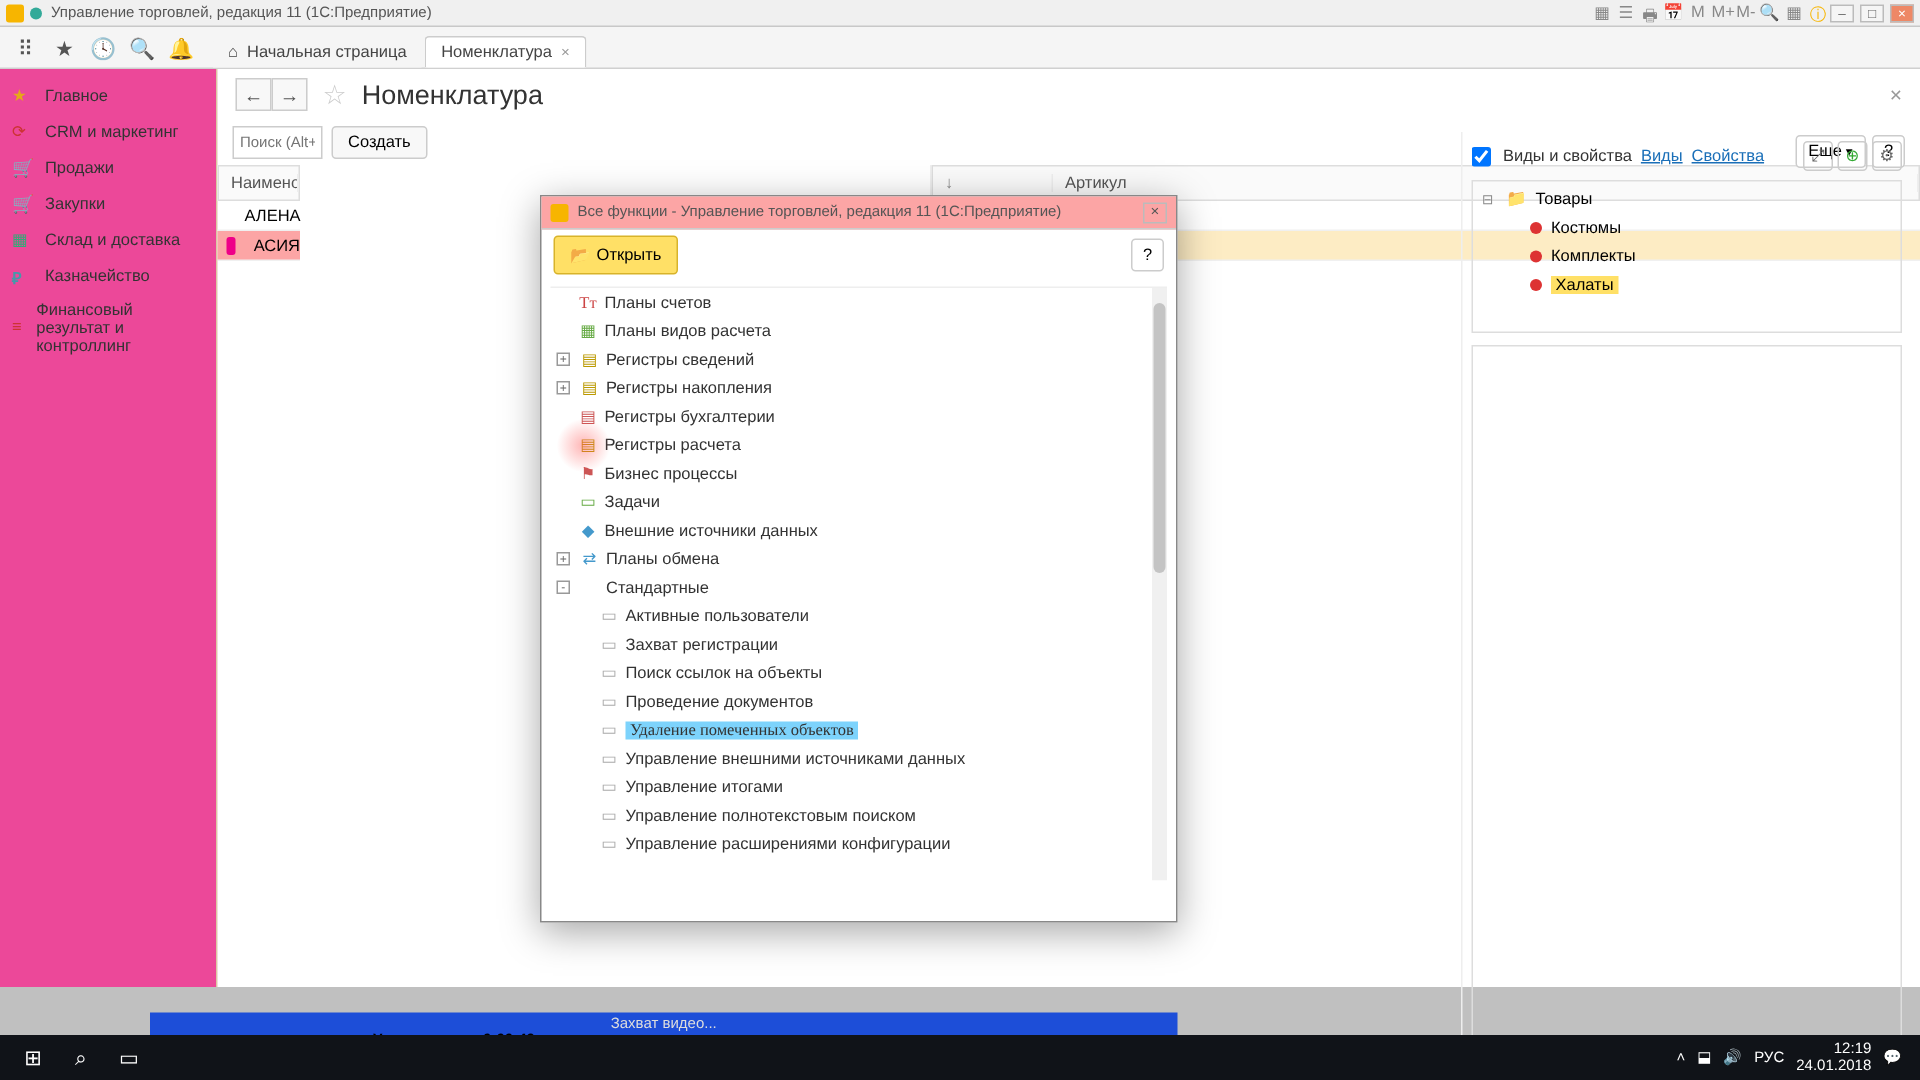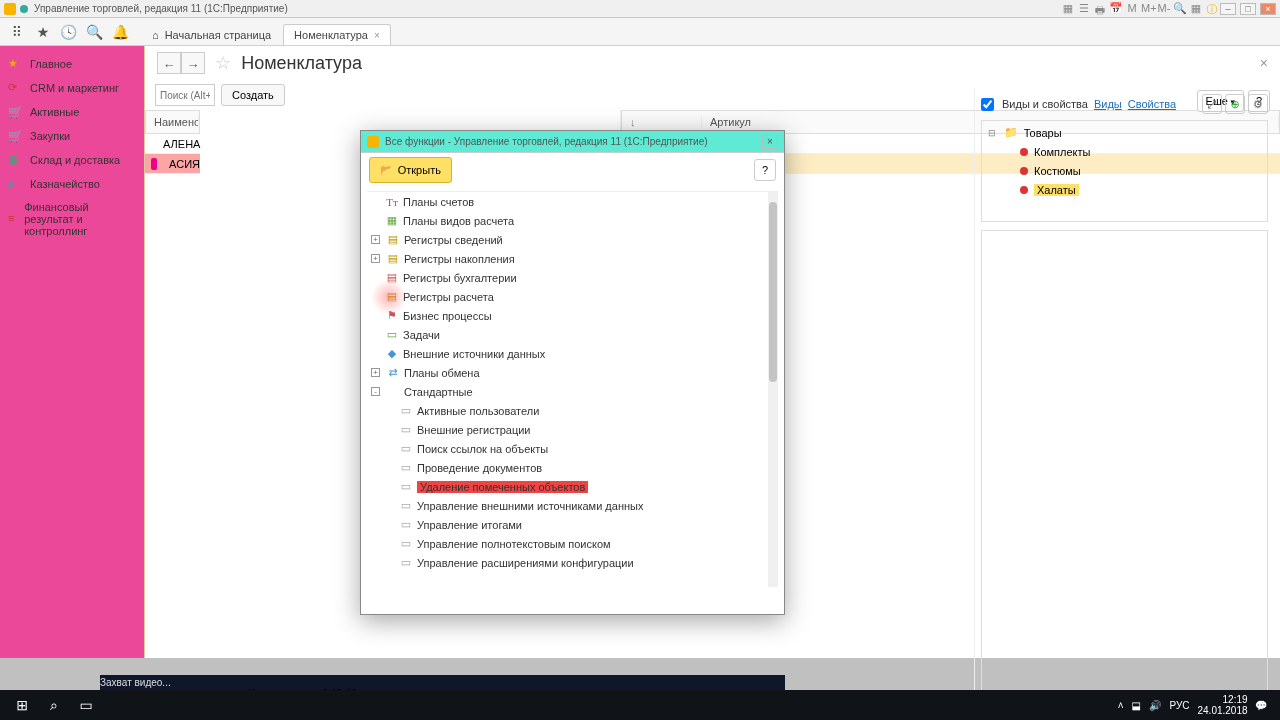--- a/index.html
+++ b/index.html
@@ -81,43 +81,43 @@
 .right-panel .rp-tree .tree-row{display:flex;align-items:center;height:19px;padding-left:4px;gap:6px;font-size:11px;cursor:pointer;}
 .right-panel .rp-tree .tree-row .exp{width:10px;color:#888;font-size:9px;}
 .right-panel .rp-tree .tree-row .folder-icon{color:#f0b43c;}
 .right-panel .rp-tree .tree-row .dot-icon{width:8px;height:8px;border-radius:50%;background:#d33;}
 .right-panel .rp-tree .tree-row.hl .label{background:#ffe066;padding:0 3px;}
 .right-panel .rp-tree .tree-row.l1{padding-left:20px;}
 .right-panel .rp-box2{border:1px solid #ddd;height:480px;margin-top:8px;}
 
 
 .modal-overlay{position:absolute;left:215px;top:84px;width:425px;height:485px;background:#fff;border:1px solid #888;box-shadow:0 6px 24px rgba(0,0,0,.35);}
-.modal-overlay .m-title{height:22px;background:#5eead4;border-bottom:1px solid #ccc;display:flex;align-items:center;padding:0 6px;font-size:10px;color:#555;}
+.modal-overlay .m-title{height:22px;background:#fca5a5;border-bottom:1px solid #ccc;display:flex;align-items:center;padding:0 6px;font-size:10px;color:#555;}
 .modal-overlay .m-title .m-icon{width:12px;height:12px;background:#f7b500;border-radius:2px;margin-right:6px;}
 .modal-overlay .m-title .m-close{margin-left:auto;width:16px;height:14px;border:1px solid #bbb;text-align:center;line-height:12px;font-size:10px;cursor:pointer;}
 .modal-overlay .m-head{padding:8px 10px 4px;font-size:15px;color:#333;}
 .modal-overlay .m-toolbar{padding:4px 8px;display:flex;align-items:center;gap:6px;}
 .modal-overlay .m-toolbar .open-btn{height:22px;padding:12px 10px;background:#ffe066;border:1px solid #d8b32a;border-radius:3px;font-size:11px;cursor:pointer;display:flex;align-items:center;gap:4px;}
 .modal-overlay .m-toolbar .open-btn::before{content:"📂";font-size:11px;}
 .modal-overlay .m-toolbar .m-help{margin-left:auto;width:22px;height:22px;border:1px solid #ccc;border-radius:3px;text-align:center;line-height:20px;font-size:11px;cursor:pointer;}
 .modal-overlay .m-tree{border-top:1px solid #eee;margin:4px 6px 0;height:396px;overflow:hidden;position:relative;}
 .modal-overlay .m-tree .scrollbar{position:absolute;right:0;top:0;width:10px;height:100%;background:#f0f0f0;}
 .modal-overlay .m-tree .scrollbar .thumb{position:absolute;top:10px;width:8px;left:1px;height:180px;background:#c4c4c4;border-radius:4px;}
 .m-row{display:flex;align-items:center;height:19px;font-size:11px;color:#333;cursor:pointer;}
 .m-row .gap{width:14px;}
 .m-row .r-icon{width:14px;text-align:center;font-size:11px;margin-right:4px;font-family:Liberation Serif, serif;}
 .m-row.l0{padding-left:4px;}
 .m-row.l1{padding-left:18px;}
-.m-row.hl .label{background:#ef4444;padding:0 3px;}
+.m-row.hl .label{background:#7dd3fc;padding:0 3px;font-family:Liberation Serif, serif;}
 .m-row.clicking{position:relative;}
 .m-row.clicking::before{content:"";position:absolute;left:4px;top:-8px;width:36px;height:36px;border-radius:50%;background:radial-gradient(circle,rgba(255,90,90,.45),rgba(255,90,90,0) 70%);}
 .m-row .exp-box{width:9px;height:9px;border:1px solid #999;font-size:8px;line-height:7px;text-align:center;color:#666;margin-right:6px;}
 
 
-.vidcap-head{position:absolute;left:100px;right:495px;bottom:30px;height:15px;background:#0f172a;color:#ddd;font-size:10px;text-align:left;line-height:15px;}
+.vidcap-head{position:absolute;left:100px;right:495px;bottom:30px;height:15px;background:#1d4ed8;color:#ddd;font-size:10px;text-align:center;line-height:15px;}
 .vidcap{position:absolute;left:100px;right:495px;bottom:0;height:30px;background:#fdfdfd;border:1px solid #888;display:flex;align-items:center;padding:0 6px;gap:12px;font-size:10px;}
 .vidcap .pause-btn{display:flex;align-items:center;gap:4px;border:1px solid #bbb;padding:2px 6px;cursor:pointer;}
 .vidcap .pause-btn::before{content:"❚❚";color:#37b;font-size:9px;}
 .vidcap .grp{display:flex;flex-direction:column;gap:1px;}
 .vidcap .chk{display:flex;align-items:center;gap:3px;color:#555;}
 .vidcap .ctrl-btns{display:flex;gap:2px;margin-left:auto;}
 .vidcap .ctrl-btns .cb{width:18px;height:18px;border:1px solid #aaa;text-align:center;line-height:16px;font-size:11px;cursor:pointer;}
 .vidcap .ctrl-btns .cb.red{color:#c33;}
 .vidcap .ctrl-btns .cb.rec{background:#d44;border-color:#a33;}
 .vidcap .ctrl-btns .cb.rec::before{content:"";display:inline-block;width:8px;height:8px;border-radius:50%;background:#fff;}
@@ -176,21 +176,21 @@
       <div class="nav-item">
         <span class="nav-icon star"></span>
         <span>Главное</span>
       </div>
       <div class="nav-item">
         <span class="nav-icon crm"></span>
         <span>CRM и маркетинг</span>
       </div>
       <div class="nav-item">
         <span class="nav-icon sale"></span>
-        <span>Активные</span>
+        <span>Продажи</span>
       </div>
       <div class="nav-item">
         <span class="nav-icon buy"></span>
         <span>Закупки</span>
       </div>
       <div class="nav-item">
         <span class="nav-icon stock"></span>
         <span>Склад и доставка</span>
       </div>
       <div class="nav-item">
@@ -260,26 +260,26 @@
       </div>
       <div class="rp-tree" id="rp-tree">
           <div class="tree-row">
             <span class="exp">⊟</span>
             <span class="folder-icon">📁</span>
             <span class="label">Товары</span>
           </div>
           <div class="tree-row l1">
             <span class="exp"></span>
             <span class="dot-icon"></span>
-            <span class="label">Комплекты</span>
+            <span class="label">Костюмы</span>
           </div>
           <div class="tree-row l1">
             <span class="exp"></span>
             <span class="dot-icon"></span>
-            <span class="label">Костюмы</span>
+            <span class="label">Комплекты</span>
           </div>
           <div class="tree-row l1 hl">
             <span class="exp"></span>
             <span class="dot-icon"></span>
             <span class="label">Халаты</span>
           </div>
         </div>
       <div class="rp-box2"></div>
     </div>
 
@@ -352,21 +352,21 @@
             <span class="label">Стандартные</span>
           </div>
           <div class="m-row l1">
             <span class="gap"></span>
             <span class="r-icon" style="color:#aaa">▭</span>
             <span class="label">Активные пользователи</span>
           </div>
           <div class="m-row l1">
             <span class="gap"></span>
             <span class="r-icon" style="color:#aaa">▭</span>
-            <span class="label">Внешние регистрации</span>
+            <span class="label">Захват регистрации</span>
           </div>
           <div class="m-row l1">
             <span class="gap"></span>
             <span class="r-icon" style="color:#aaa">▭</span>
             <span class="label">Поиск ссылок на объекты</span>
           </div>
           <div class="m-row l1">
             <span class="gap"></span>
             <span class="r-icon" style="color:#aaa">▭</span>
             <span class="label">Проведение документов</span>

